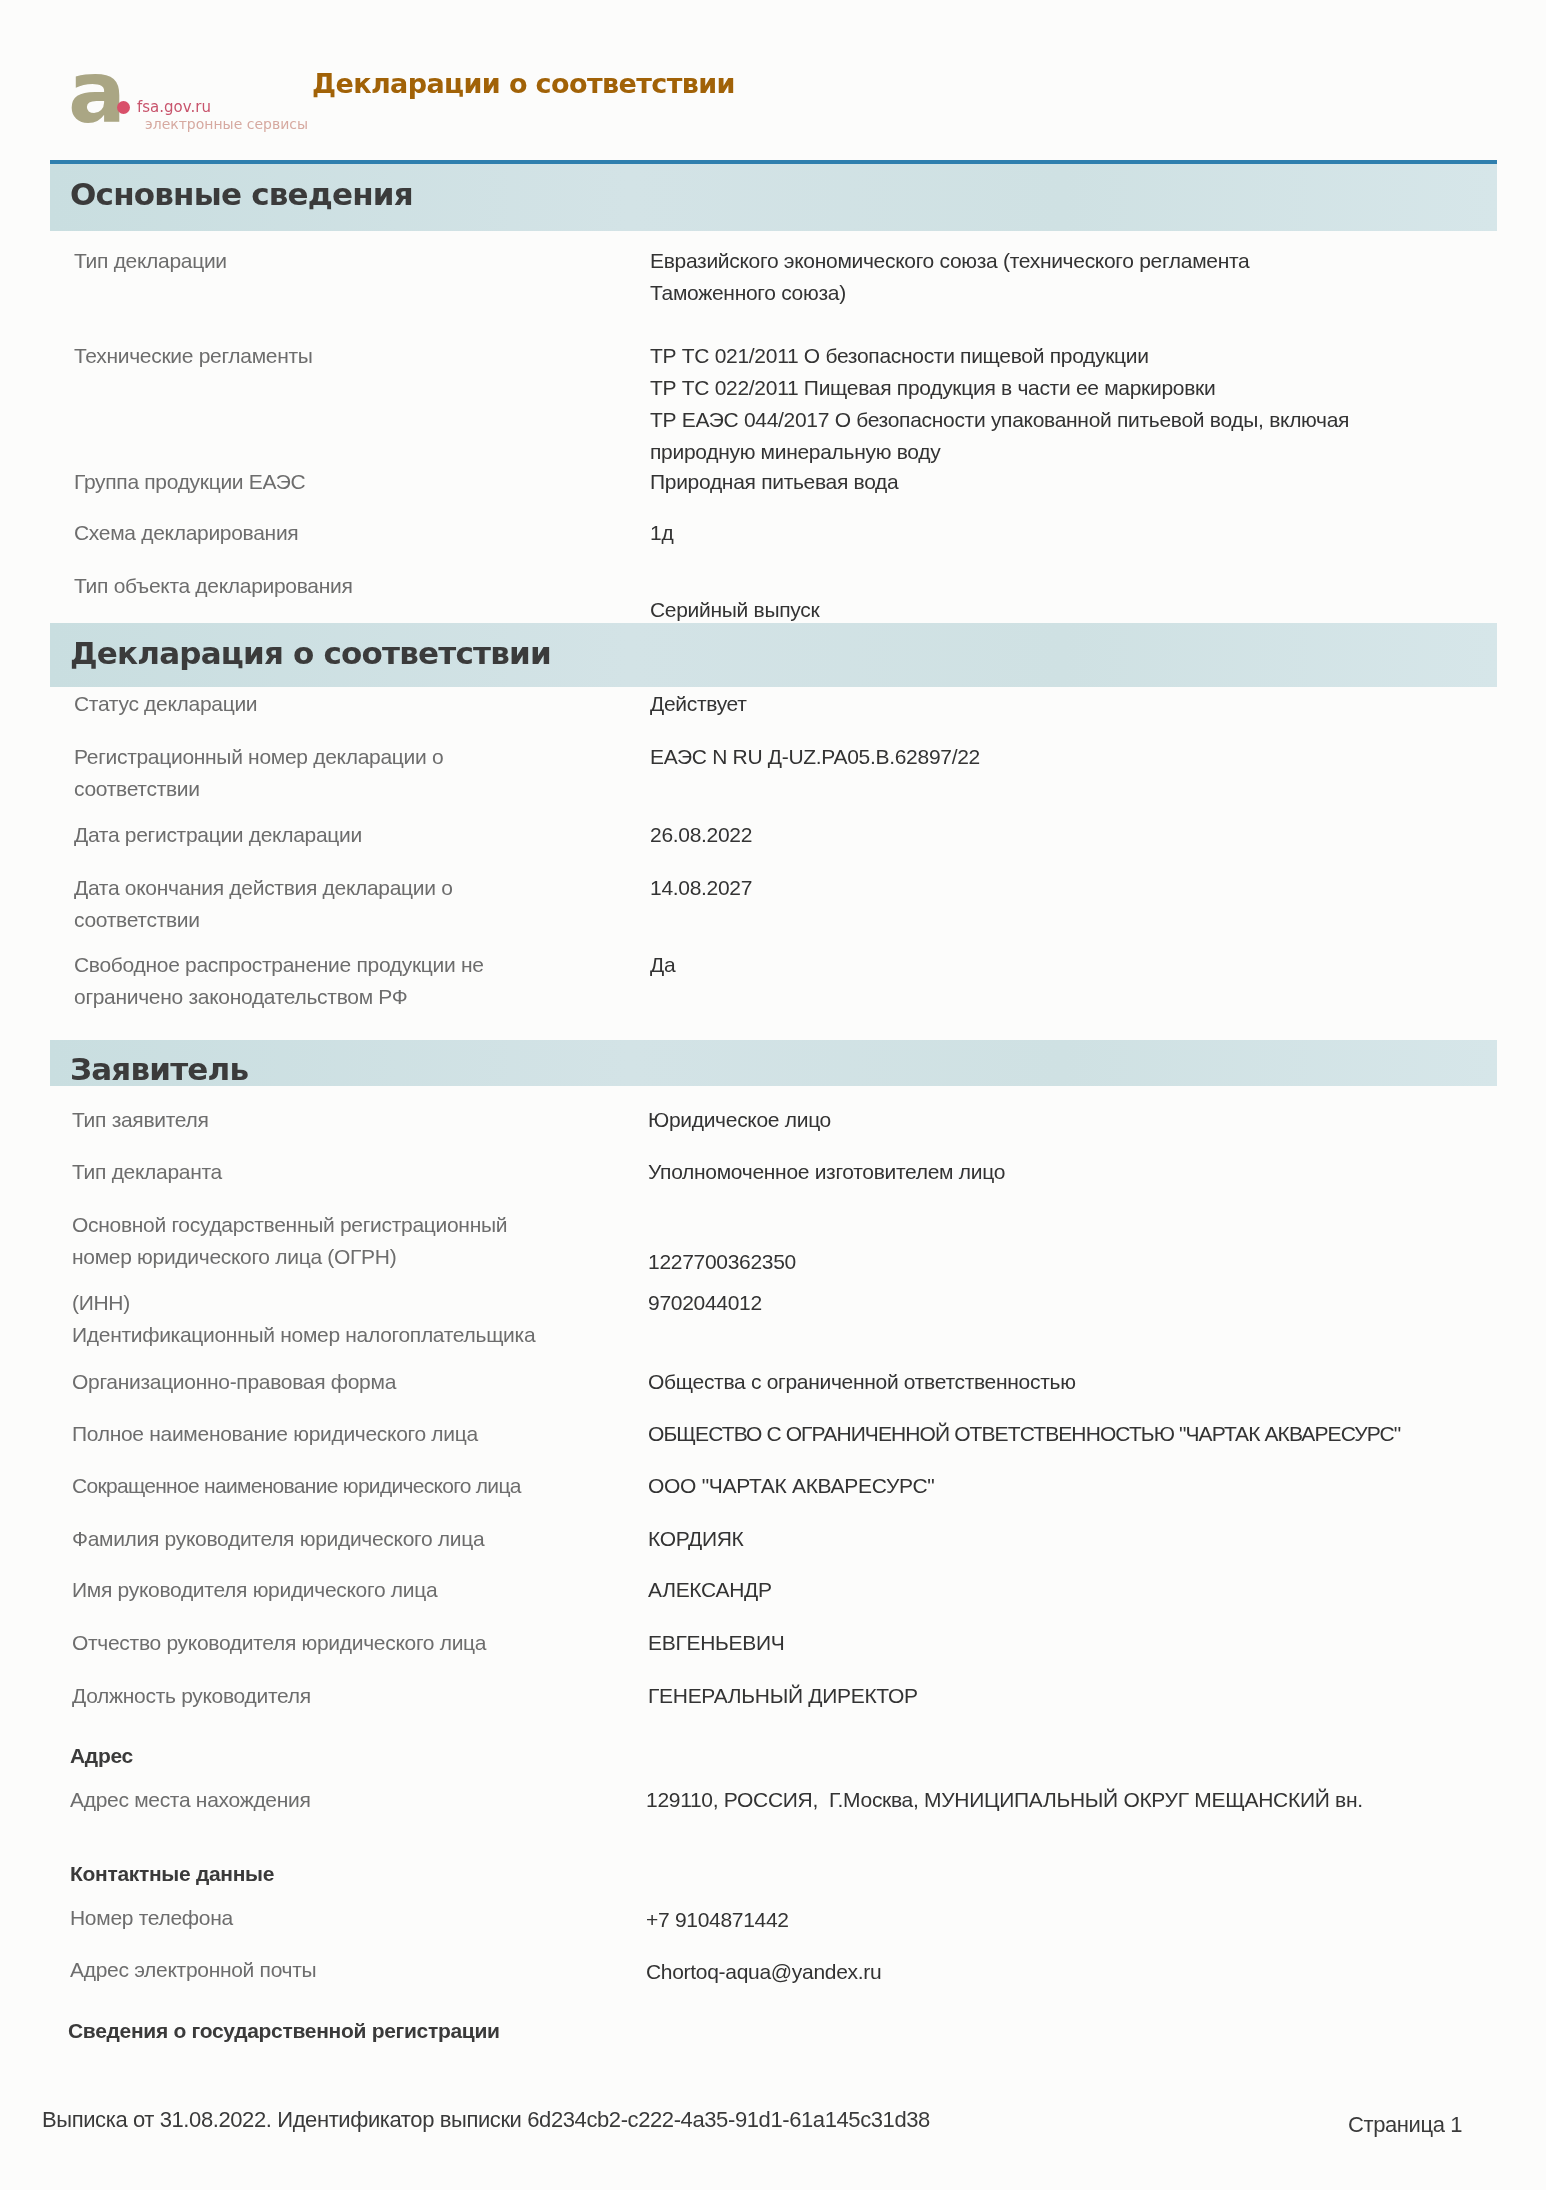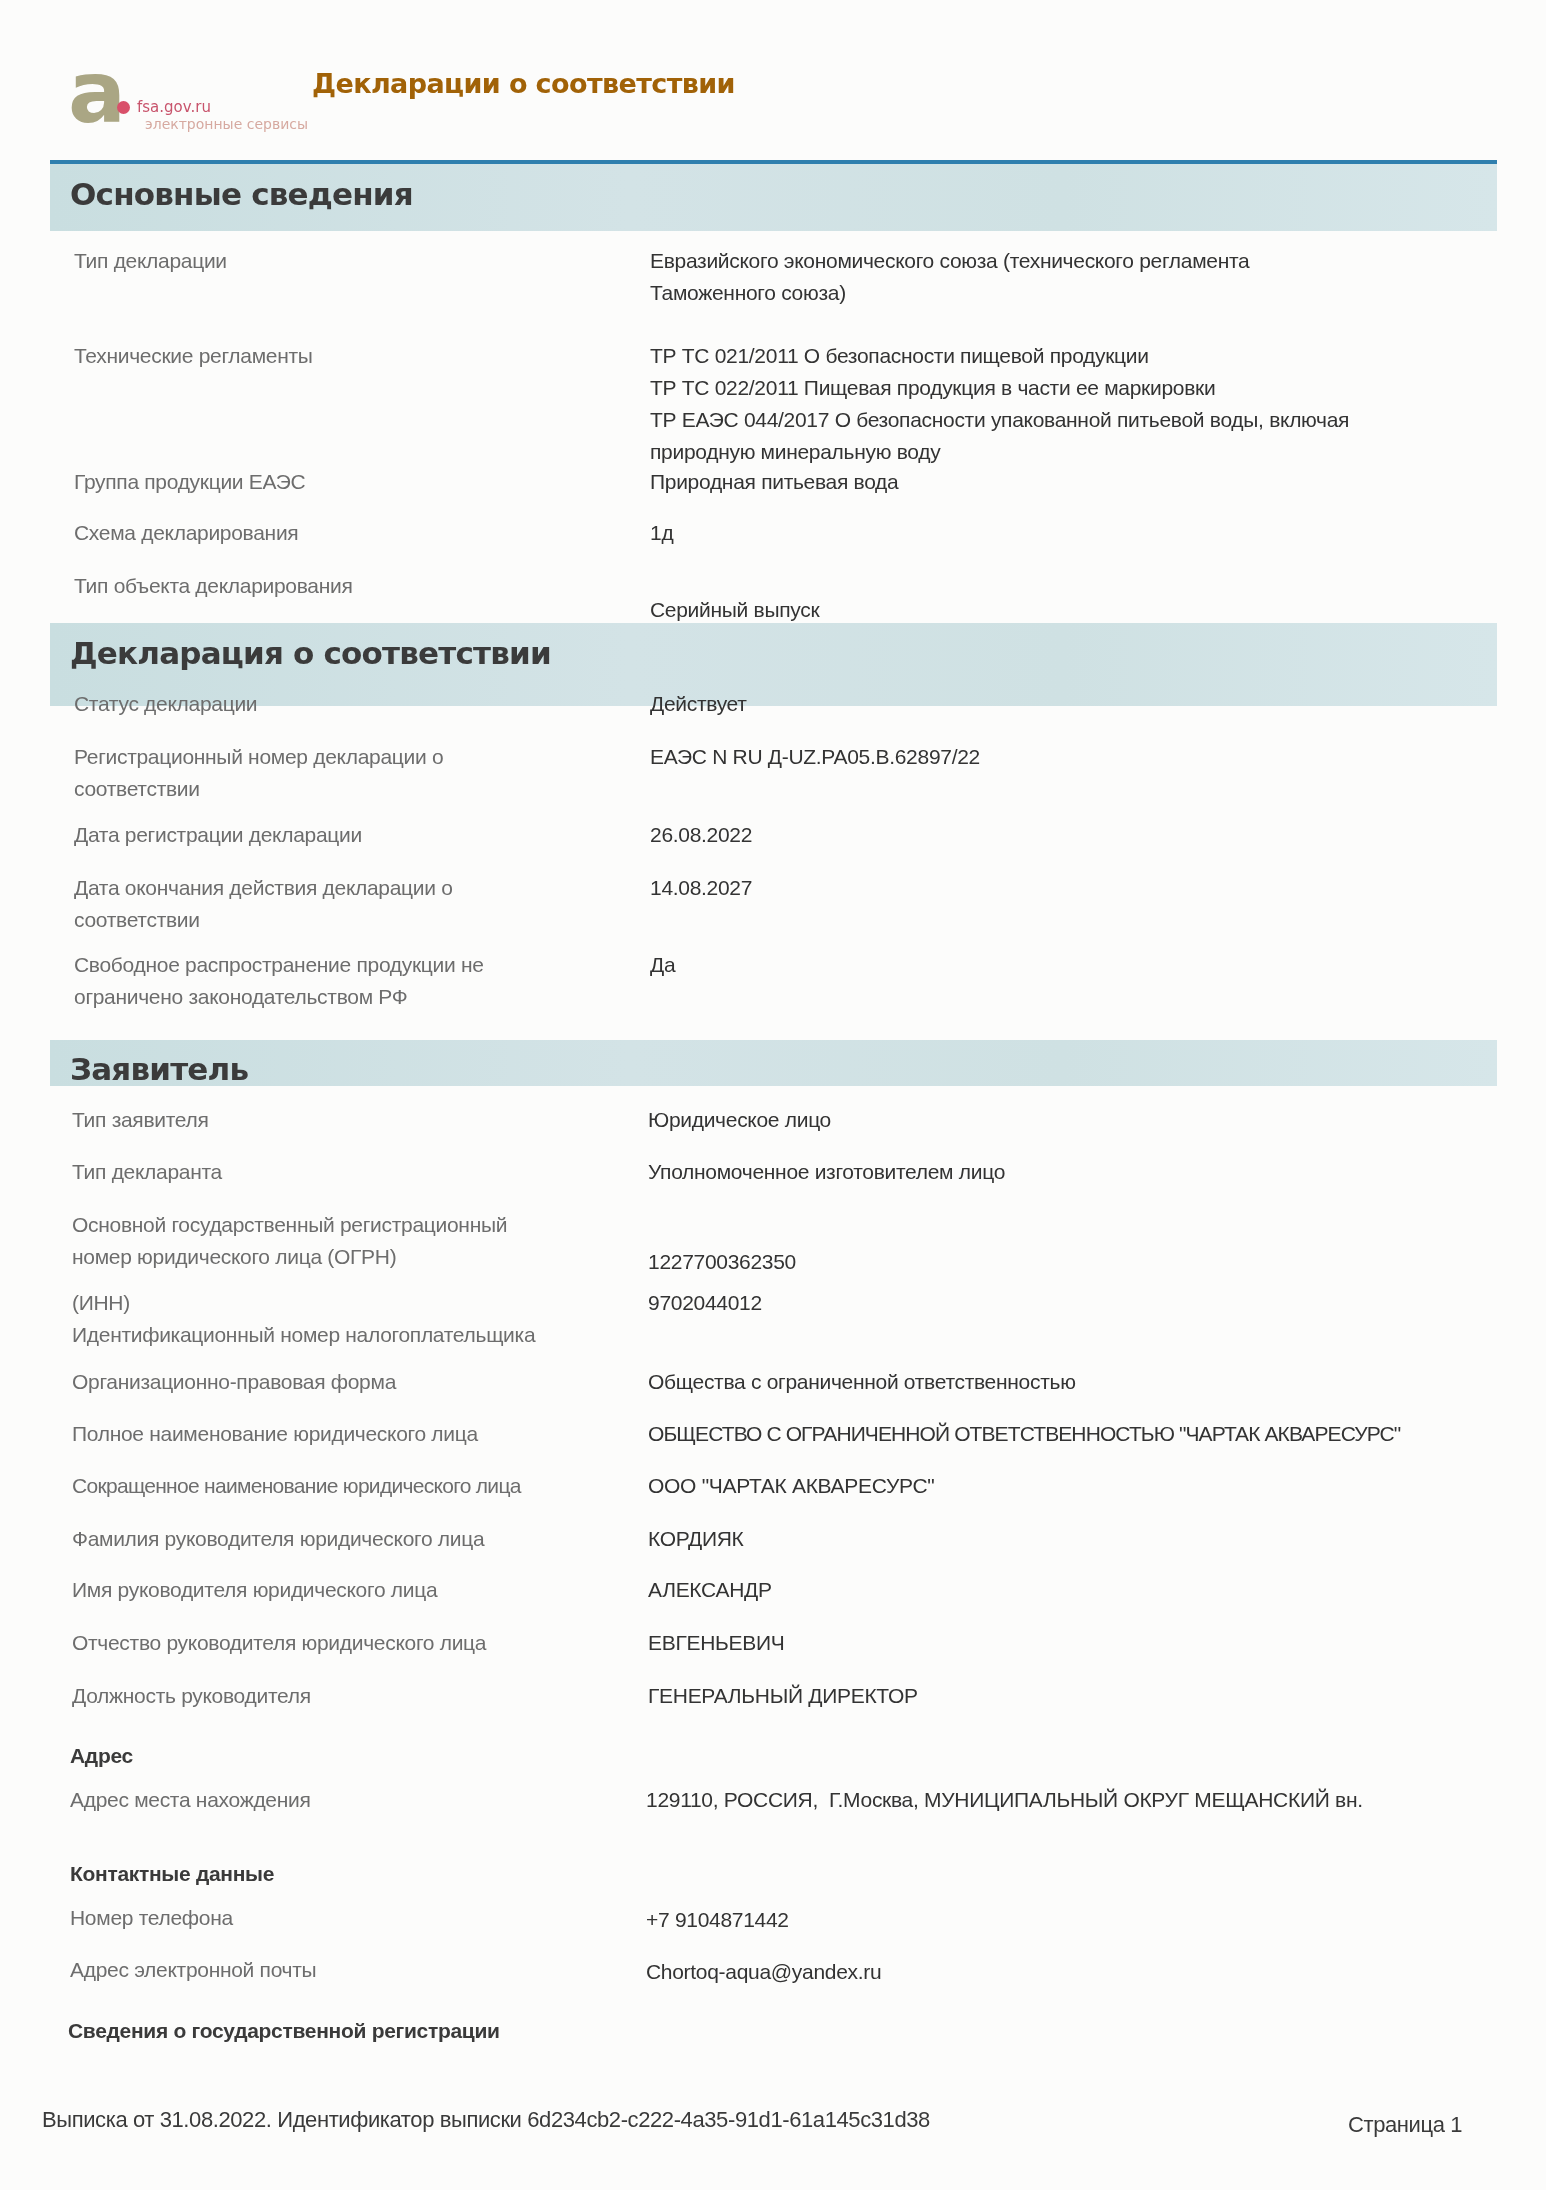--- a/index.html
+++ b/index.html
@@ -89,21 +89,21 @@
 
 <div class="label" style="left:74px;top:466px;">Группа продукции ЕАЭС</div>
 <div class="value" style="left:650px;top:466px;">Природная питьевая вода</div>
 
 <div class="label" style="left:74px;top:517px;">Схема декларирования</div>
 <div class="value" style="left:650px;top:517px;">1д</div>
 
 <div class="label" style="left:74px;top:570px;">Тип объекта декларирования</div>
 <div class="value" style="left:650px;top:570px;margin-top:24px;">Серийный выпуск</div>
 
-<div class="sec-bar" style="top:623px;height:83px;">
+<div class="sec-bar" style="top:623px;height:64px;">
   <div class="sec-title" style="top:12px;">Декларация о соответствии</div>
 </div>
 
 <div class="label" style="left:74px;top:688px;">Статус декларации</div>
 <div class="value" style="left:650px;top:688px;">Действует</div>
 
 <div class="label" style="left:74px;top:741px;">
   <div>Регистрационный номер декларации о</div>
   <div>соответствии</div>
 </div>

